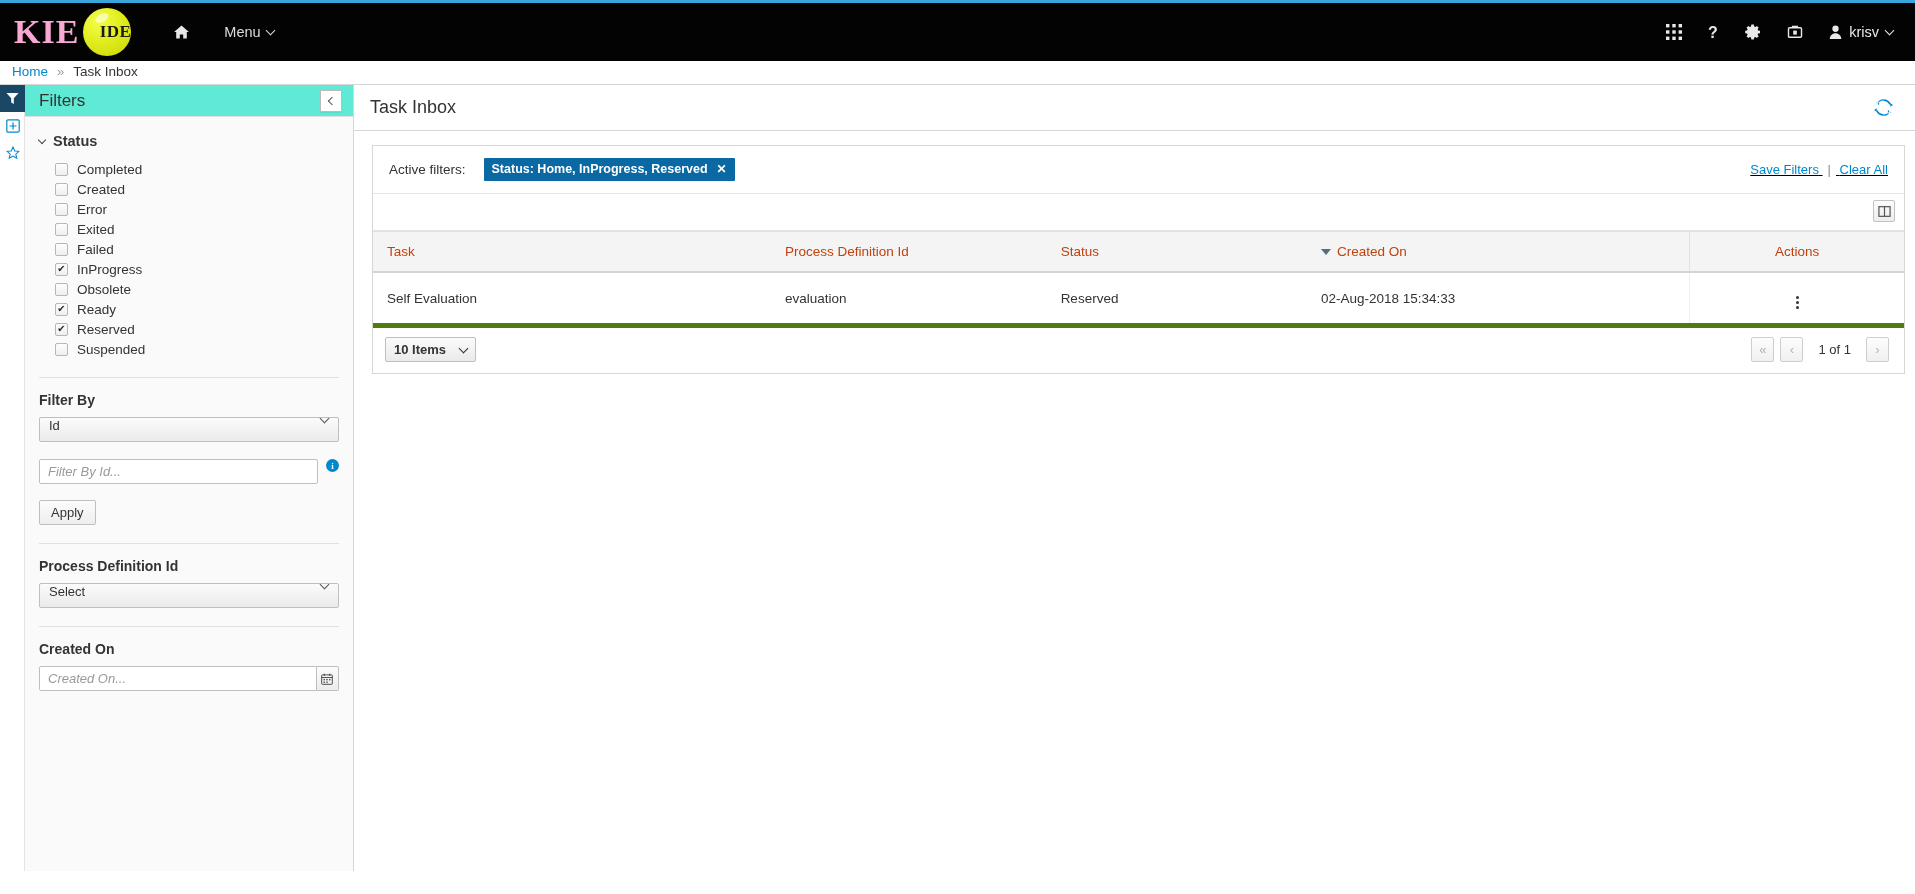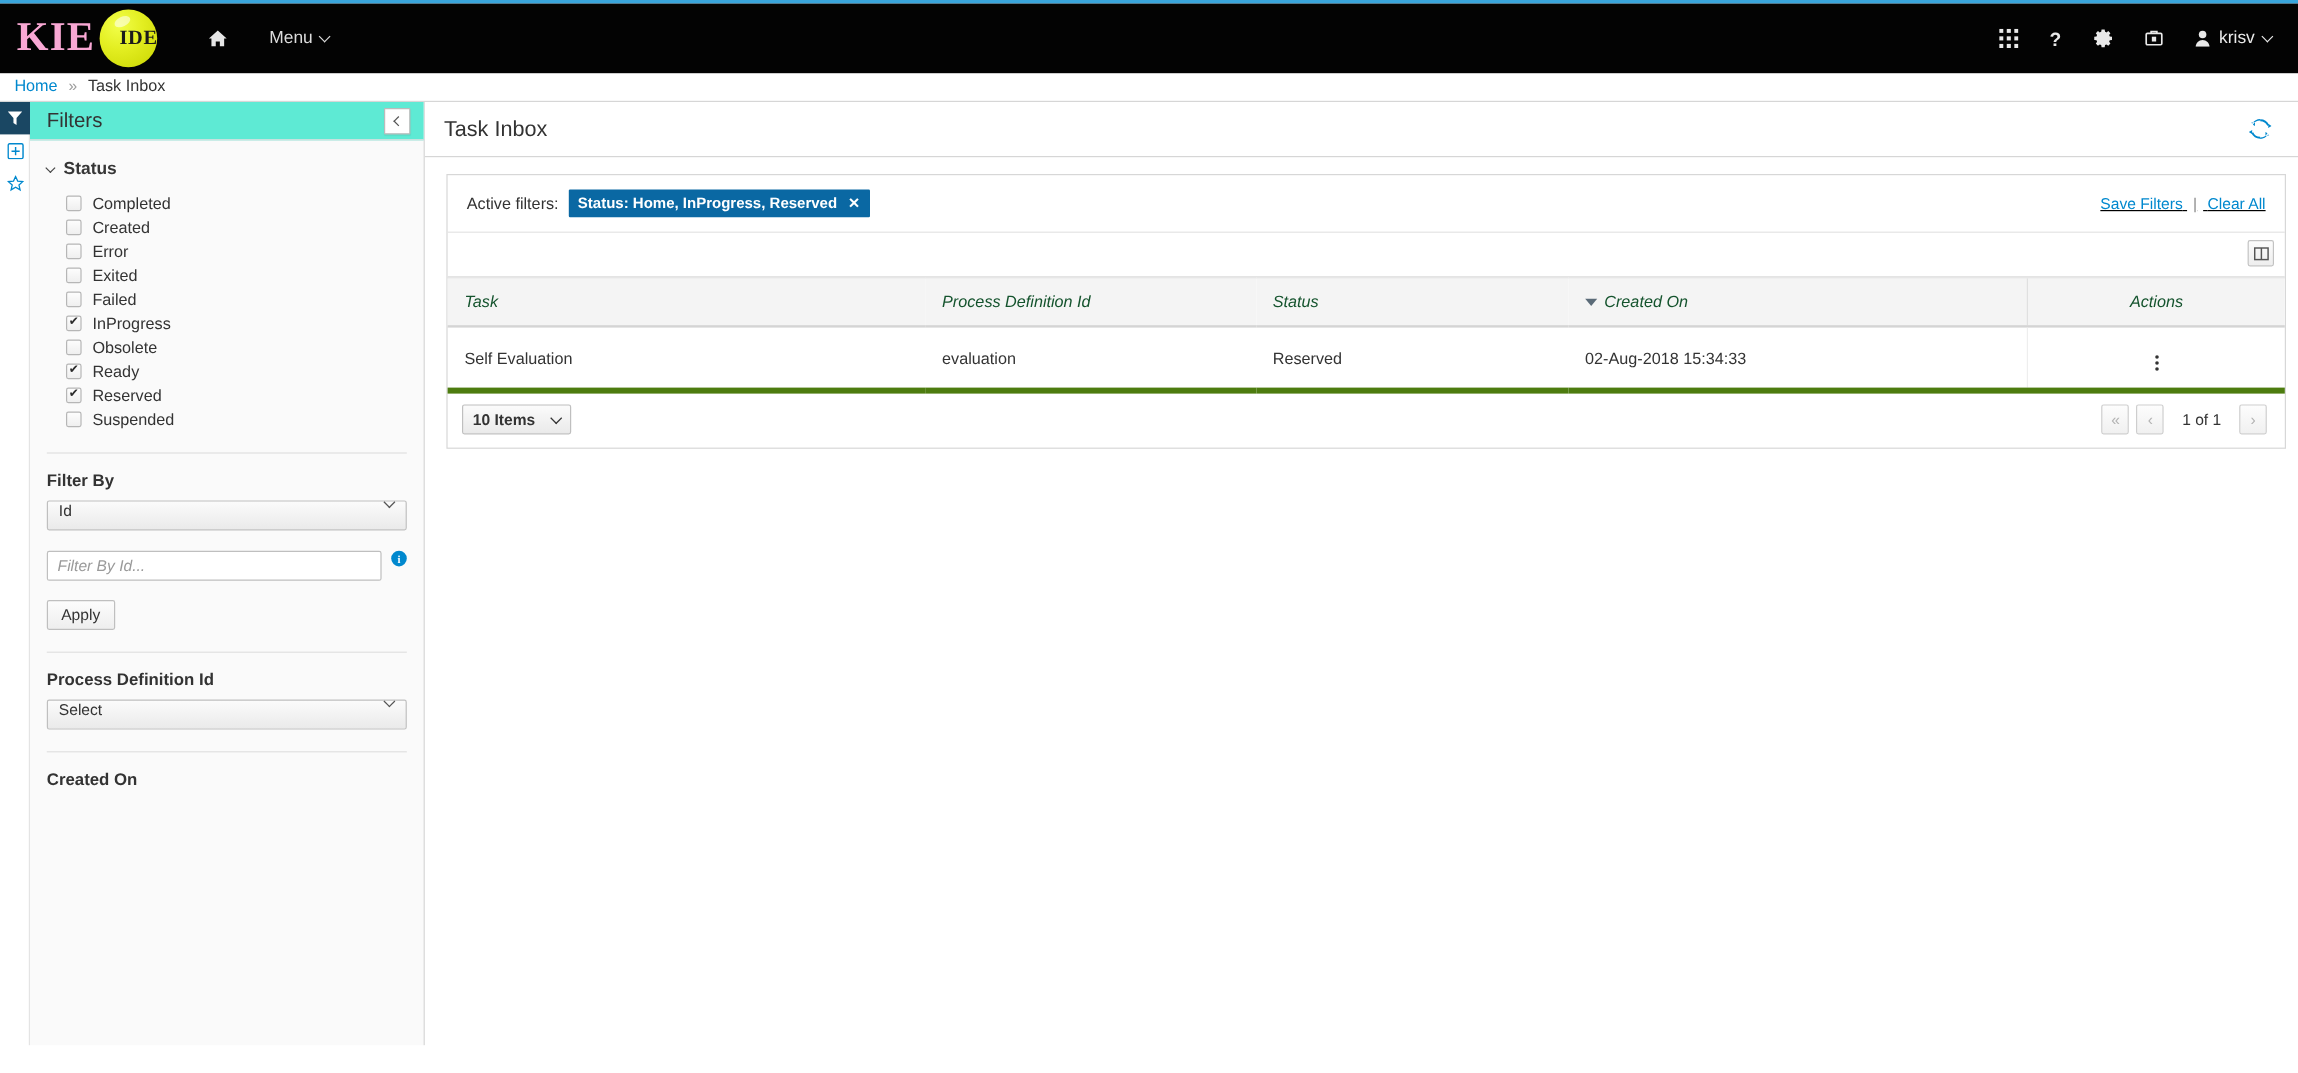--- a/index.html
+++ b/index.html
@@ -233,21 +233,21 @@
   .card {
     margin: 14px 10px 0 18px;
     border: 1px solid #d7d7d7;
     background: #fff;
   }
   .active-filters {
     display: flex; align-items: center;
     padding: 12px 16px;
     border-bottom: 1px solid #e4e4e4;
   }
-  .af-label { font-size: 13.5px; color: #333; margin-right: 8px; }
+  .af-label { font-size: 13.5px; color: #333; margin-right: 18px; }
   .chip {
     background: #0a68a3; color: #fff;
     font-size: 12.5px; font-weight: bold;
     padding: 4px 8px 5px 8px;
     display: flex; align-items: center; gap: 9px;
     border-radius: 1px;
   }
   .chip .x { font-weight: bold; font-size: 12px; cursor: pointer; }
   .af-right { margin-left: auto; font-size: 13px; text-decoration: underline; }
   .af-right a { color: #0088ce; text-decoration: none; cursor: pointer; }
@@ -263,25 +263,24 @@
     background: linear-gradient(#fcfcfc, #eeeeee);
     display: flex; align-items: center; justify-content: center;
     cursor: pointer;
   }
 
   table.grid { width: 100%; border-collapse: collapse; }
   table.grid thead th {
     background: #f4f4f4;
     border-top: 1px solid #e0e0e0;
     border-bottom: 2px solid #d4d4d4;
-    font-size: 13.5px; color: #14532d; font-weight: normal;
+    font-size: 13.5px; color: #c2410c; font-weight: normal;
     text-align: left;
     padding: 12px 14px;
     white-space: nowrap;
-    font-style: italic;
   }
   table.grid thead th.c-actions { text-align: center; border-left: 1px solid #e0e0e0; }
   table.grid tbody td {
     font-size: 13.5px; color: #333;
     padding: 14px 14px;
     border-bottom: 5px solid #4d7c0f;
   }
   table.grid tbody td.c-actions { text-align: center; border-left: 1px solid #eee; }
   .sort-caret {
     display: inline-block; width: 0; height: 0;
@@ -487,20 +486,34 @@
 
       <div class="group-title">Process Definition Id</div>
       <div class="select-box">
         <span>Select</span>
         <span class="chev-d"></span>
       </div>
 
       <div class="divider"></div>
 
       <div class="group-title">Created On</div>
+      <div class="date-row">
+        <input class="text-input" type="text" placeholder="Created On..." style="">
+        <span class="cal-btn">
+          <svg width="12" height="12" viewBox="0 0 14 14" fill="none" stroke="#444" stroke-width="1.1">
+            <rect x="0.8" y="2.2" width="12.4" height="11" rx="0.8"></rect>
+            <path d="M0.8 5.3h12.4M3.8 0.8v2.6M10.2 0.8v2.6"></path>
+            <rect x="3" y="7" width="1.6" height="1.6" fill="#444" stroke="none"></rect>
+            <rect x="6.2" y="7" width="1.6" height="1.6" fill="#444" stroke="none"></rect>
+            <rect x="9.4" y="7" width="1.6" height="1.6" fill="#444" stroke="none"></rect>
+            <rect x="3" y="10" width="1.6" height="1.6" fill="#444" stroke="none"></rect>
+            <rect x="6.2" y="10" width="1.6" height="1.6" fill="#444" stroke="none"></rect>
+          </svg>
+        </span>
+      </div>
     </div>
   </div>
 
   <div class="main">
     <div class="main-head">
       <span class="main-title">Task Inbox</span>
       <span class="refresh-btn">
         <svg width="19" height="19" viewBox="0 0 20 20" fill="#0088ce">
           <path d="M10 2.6a7.4 7.4 0 0 0-6.4 3.7l1.8 1V3.9l-3.4.6 1.1.6A8.8 8.8 0 0 1 10 1.2z"></path>
           <path d="M10 3.2a6.8 6.8 0 0 1 6.2 4l1.6-.8A8.6 8.6 0 0 0 10 1.4zM17.3 5.6l-.3 3.5 3.0-1.8z"></path>

